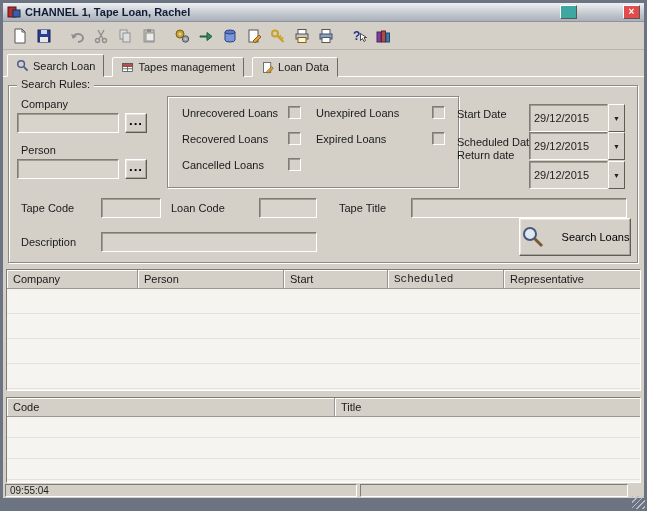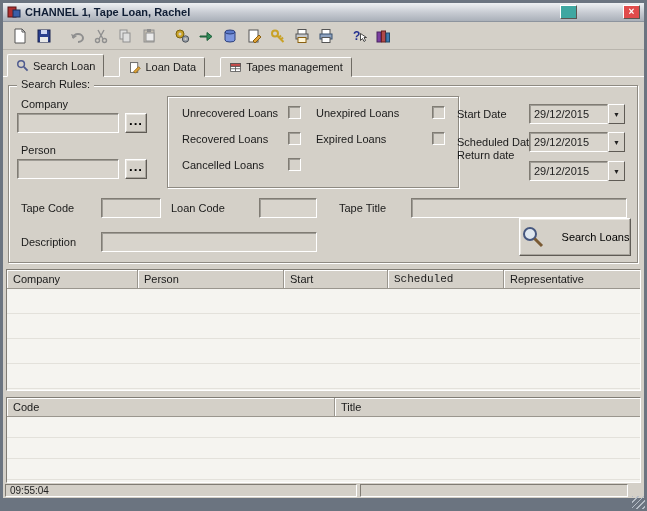--- a/index.html
+++ b/index.html
@@ -35,21 +35,21 @@
   }
   .tb-btn { width:24px; height:23px; background:transparent; border:1px solid transparent;
     display:flex; align-items:center; justify-content:center; }
   .tb-gap { width:9px; height:100%; }
   .tb-btn svg { display:block; }
   
   .tabstrip { position:absolute; left:0; top:51px; right:0; height:23px; display:flex; align-items:flex-end; padding-left:4px; }
   .tab-underline { position:absolute; left:0; top:73px; right:0; height:1px; background:#ffffff; z-index:1; }
   .tab {
     height:20px; display:flex; align-items:center; gap:4px; padding:0 8px;
-    background:#d4d0c8; margin-right:15px; position:relative; z-index:2;
+    background:#d4d0c8; margin-right:8px; position:relative; z-index:2;
     border:1px solid; border-color:#ffffff #6f6b64 transparent #ffffff;
     border-radius:2px 2px 0 0;
   }
   .tab.active { height:23px; border-bottom:1px solid #d4d0c8; }
   
   .field {
     background:#d8d4cc;
     border:1px solid; border-color:#807c74 #ffffff #ffffff #807c74;
     box-shadow:inset 1px 1px 0 rgba(90,88,82,0.45);
   }
@@ -66,21 +66,21 @@
   .group-title { position:absolute; top:-8px; left:8px; background:#d4d0c8; padding:0 4px; }
   .lbl { position:absolute; color:#1a1a1a; white-space:nowrap; }
   .abs { position:absolute; }
   
   .cb {
     position:absolute; width:13px; height:13px; background:#d6d2ca;
     border:1px solid; border-color:#807c74 #ffffff #ffffff #807c74;
     box-shadow:inset 1px 1px 0 rgba(90,88,82,0.45);
   }
   
-  .combo { position:absolute; height:20px; display:flex; }
+  .combo { position:absolute; height:28px; display:flex; }
   .combo .combo-text {
     flex:1; background:#d8d4cc; border:1px solid; border-color:#807c74 transparent #ffffff #807c74;
     box-shadow:inset 1px 1px 0 rgba(90,88,82,0.45);
     display:flex; align-items:center; padding:0 4px; color:#222;
   }
   .combo .combo-btn {
     width:17px; background:#d4d0c8; border:1px solid; border-color:#ffffff #5f5b55 #5f5b55 #ffffff;
     display:flex; align-items:center; justify-content:center; font-size:7px; color:#222;
   }
   .browse-btn { position:absolute; width:22px; height:20px; display:flex; align-items:center; justify-content:center;
@@ -232,34 +232,34 @@
   <div class="tabstrip">
     <div class="tab active">
       <svg width="13" height="13" viewBox="0 0 14 14">
         <circle cx="5.5" cy="5.5" r="3.6" fill="none" stroke="#4e5a8f" stroke-width="1.6"></circle>
         <line x1="8.5" y1="8.5" x2="12.5" y2="12.5" stroke="#4e5a8f" stroke-width="2"></line>
       </svg>
       <span>Search Loan</span>
     </div>
     <div class="tab">
       <svg width="13" height="13" viewBox="0 0 16 16">
-        <rect x="3" y="2" width="9" height="12" fill="#ffffff" stroke="#555"></rect>
-        <path d="M7 13 L13 7 l2 2 -6 6 z" fill="#e0a33a" stroke="#8a6010"></path>
-      </svg>
-      <span>Loan Data</span>
-    </div>
-    <div class="tab">
-      <svg width="13" height="13" viewBox="0 0 16 16">
         <rect x="2" y="3" width="12" height="10" fill="#ffffff" stroke="#555"></rect>
         <line x1="2" y1="6.5" x2="14" y2="6.5" stroke="#555"></line>
         <line x1="2" y1="9.5" x2="14" y2="9.5" stroke="#555"></line>
         <line x1="8" y1="3" x2="8" y2="13" stroke="#555"></line>
         <rect x="2" y="3" width="12" height="3.5" fill="#c94b4b" stroke="#555"></rect>
       </svg>
       <span>Tapes management</span>
+    </div>
+    <div class="tab">
+      <svg width="13" height="13" viewBox="0 0 16 16">
+        <rect x="3" y="2" width="9" height="12" fill="#ffffff" stroke="#555"></rect>
+        <path d="M7 13 L13 7 l2 2 -6 6 z" fill="#e0a33a" stroke="#8a6010"></path>
+      </svg>
+      <span>Loan Data</span>
     </div>
   </div>
 
   <div class="groupbox" style="left:5px; top:82px; width:630px; height:178px;">
     <span class="group-title">Search Rules:</span>
 
     <span class="lbl" style="left:12px; top:12px;">Company</span>
     <input class="field abs" style="left: 8px; top: 27px; width: 102px; height: 20px;">
     <button class="raised browse-btn" style="left:116px; top:27px;">...</button>
 

